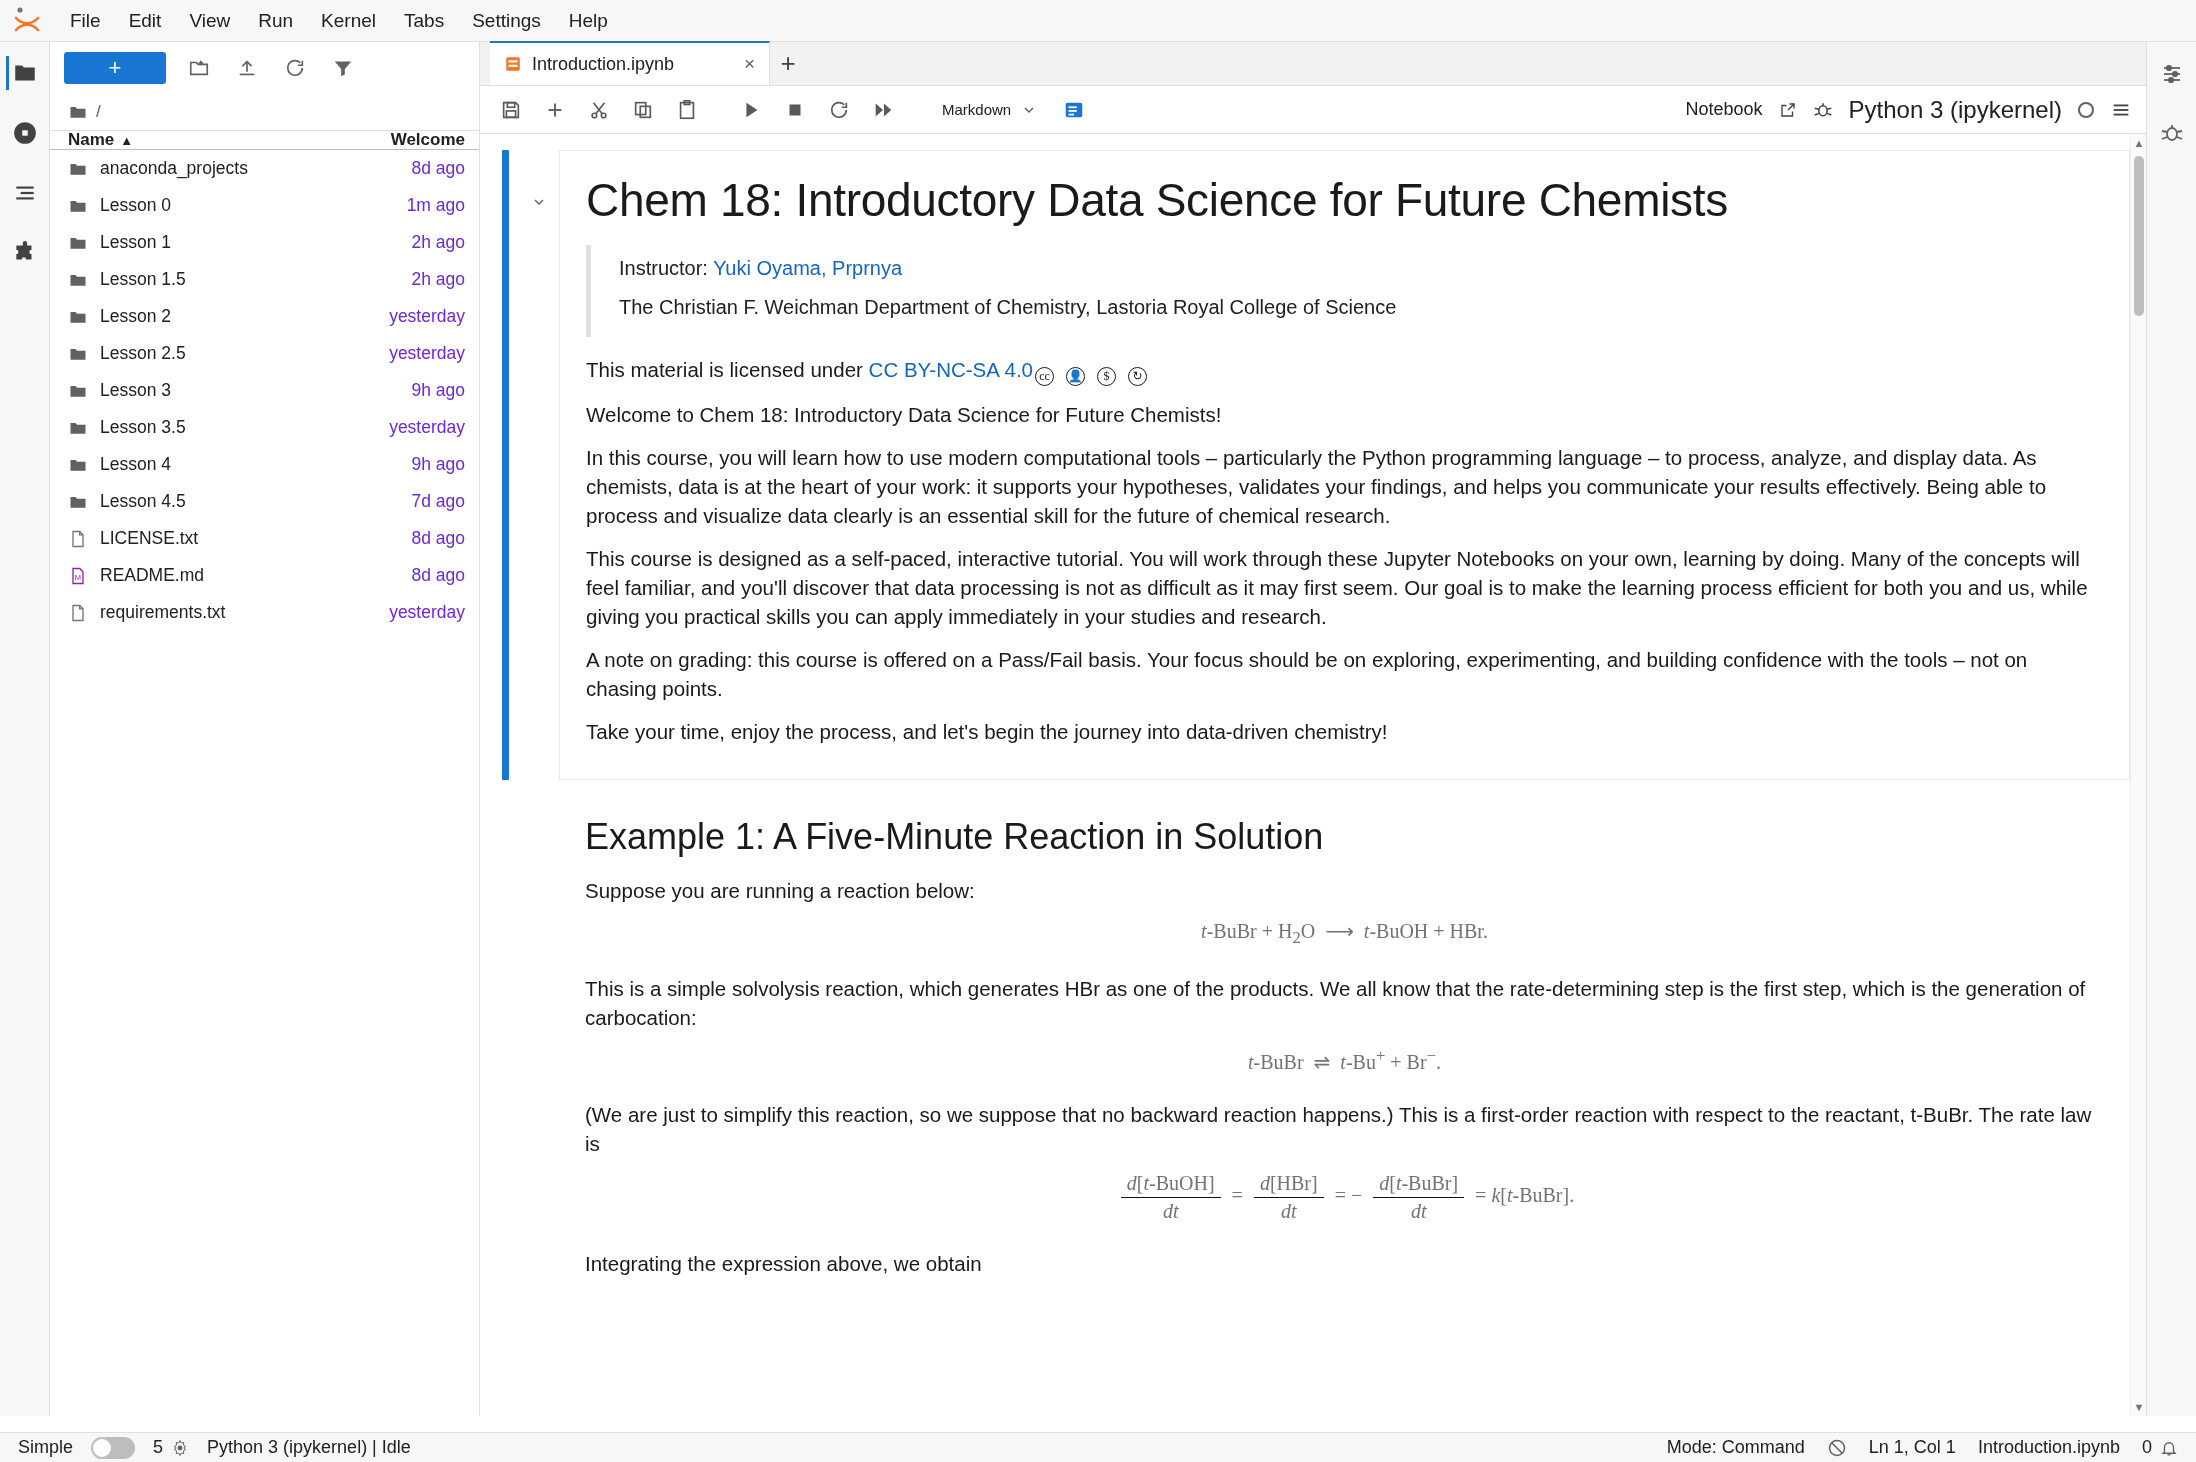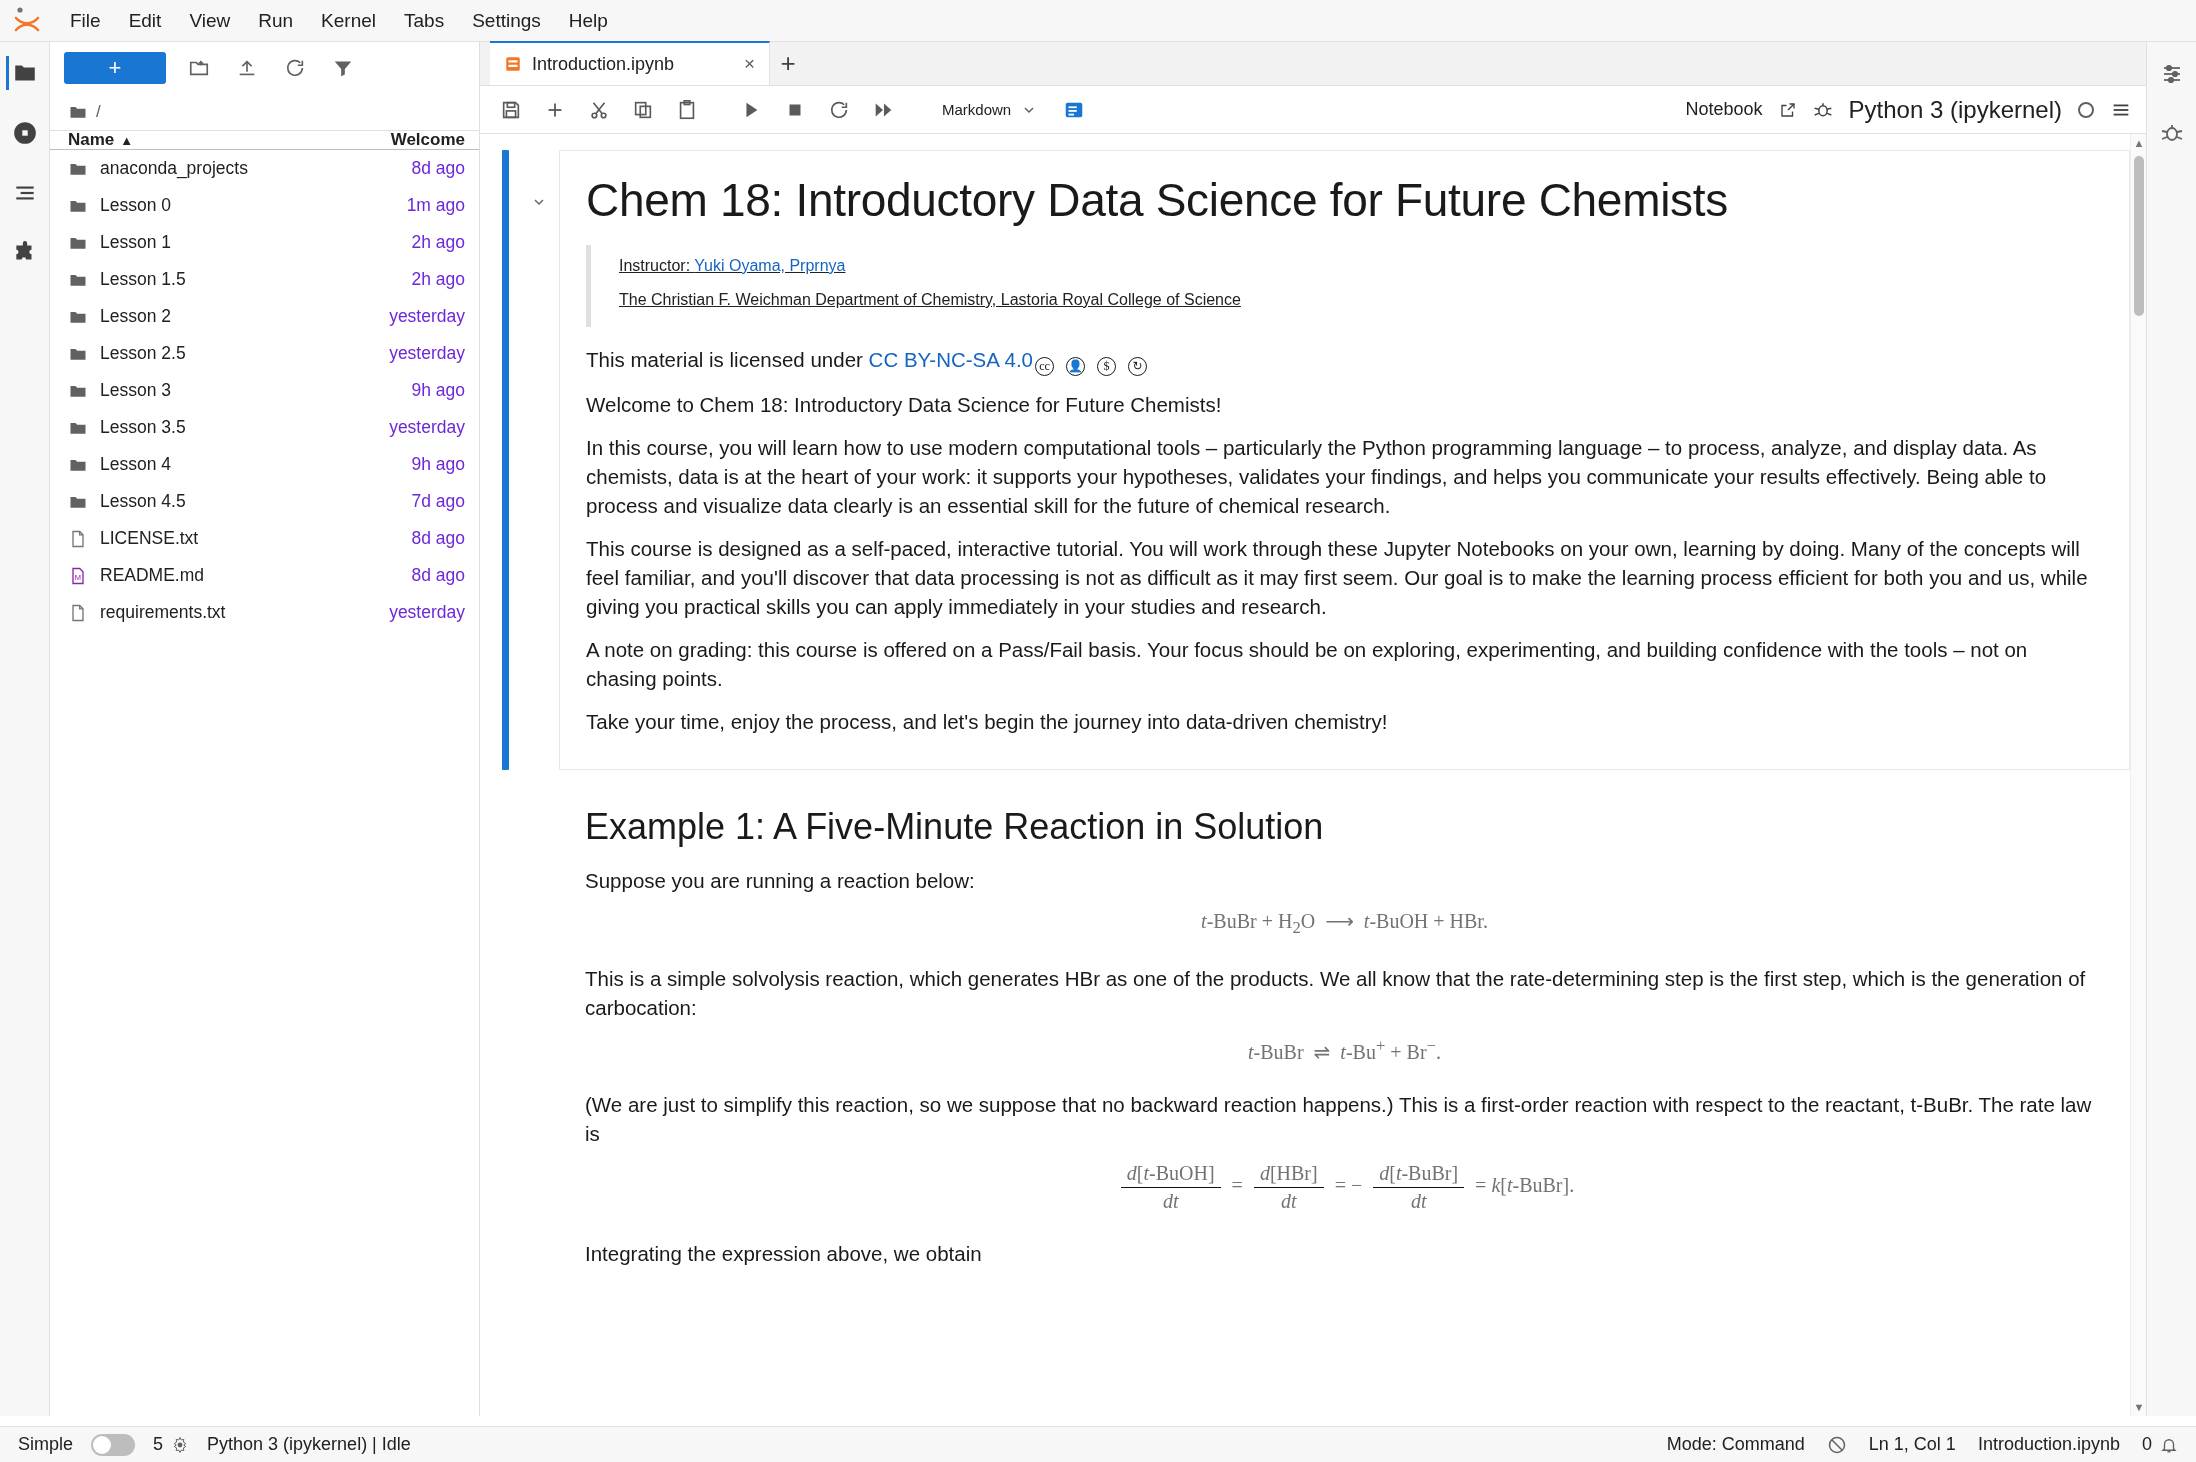--- a/index.html
+++ b/index.html
@@ -250,21 +250,21 @@
     font-size: 36px;
     margin: 26px 0 18px 0;
     color: #1a1a1a;
   }
   blockquote.nb-quote {
     border-left: 5px solid #e0e0e0;
     margin: 14px 0 18px 0;
     padding: 2px 0 2px 28px;
     color: #212121;
   }
-  blockquote.nb-quote p { margin: 10px 0 16px 0; font-size: 16px; text-decoration: underline; }
+  blockquote.nb-quote p { margin: 10px 0 16px 0; font-size: 20px; }
   p.nb-p {
     font-size: 20.5px;
     line-height: 1.42;
     margin: 14px 0;
     color: #1a1a1a;
   }
   a.nb-link { color: #1565c0; text-decoration: none; }
   .cc-icons { display: inline-flex; gap: 12px; vertical-align: -3px; margin-left: 2px;}
   .cc-badge {
     width: 19px; height: 19px; border-radius: 50%;
@@ -323,21 +323,21 @@
   .right-bar .ab-icon {
     width: 34px; height: 34px;
     display:flex; align-items:center; justify-content:center;
     color: #616161;
   }
 
   
   .statusbar {
     position: absolute;
     bottom: 0; left: 0; right: 0;
-    height: 36px;
+    height: 30px;
     background: #f7f7f7;
     border-top: 1px solid #e0e0e0;
     display: flex;
     align-items: center;
     padding: 0 18px;
     font-size: 18px;
     color: #212121;
     gap: 18px;
   }
   .toggle-switch {

